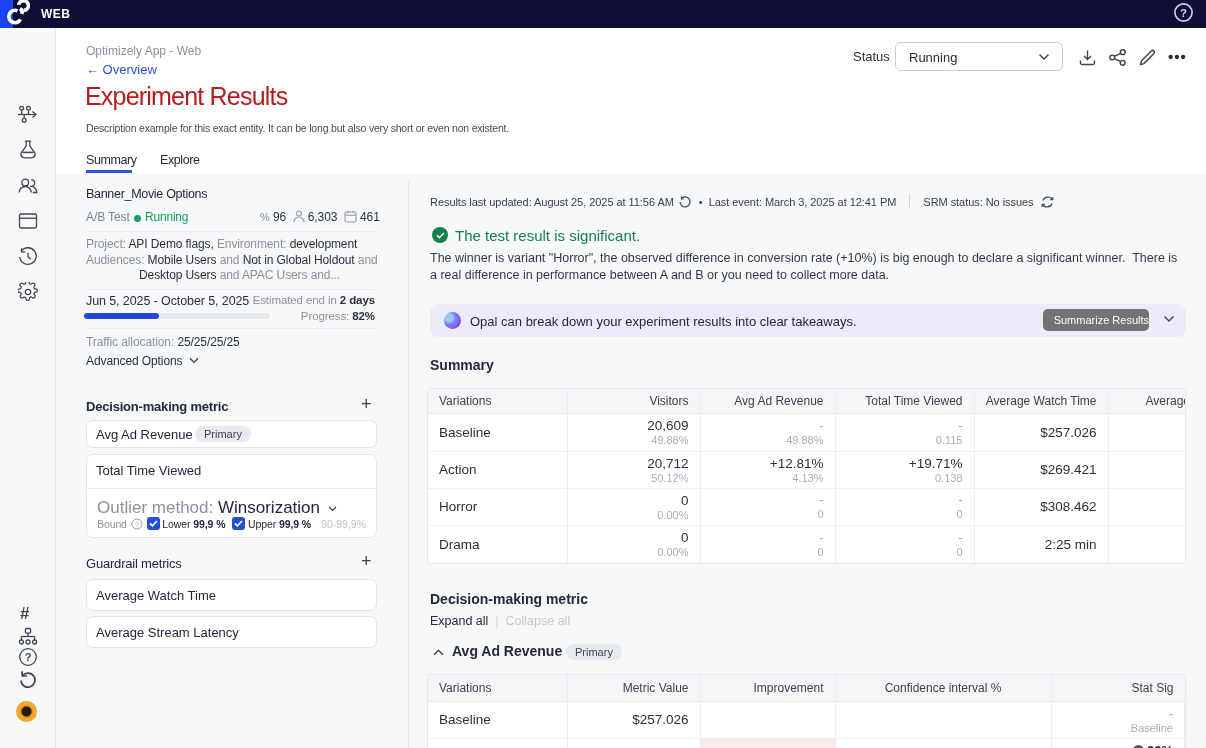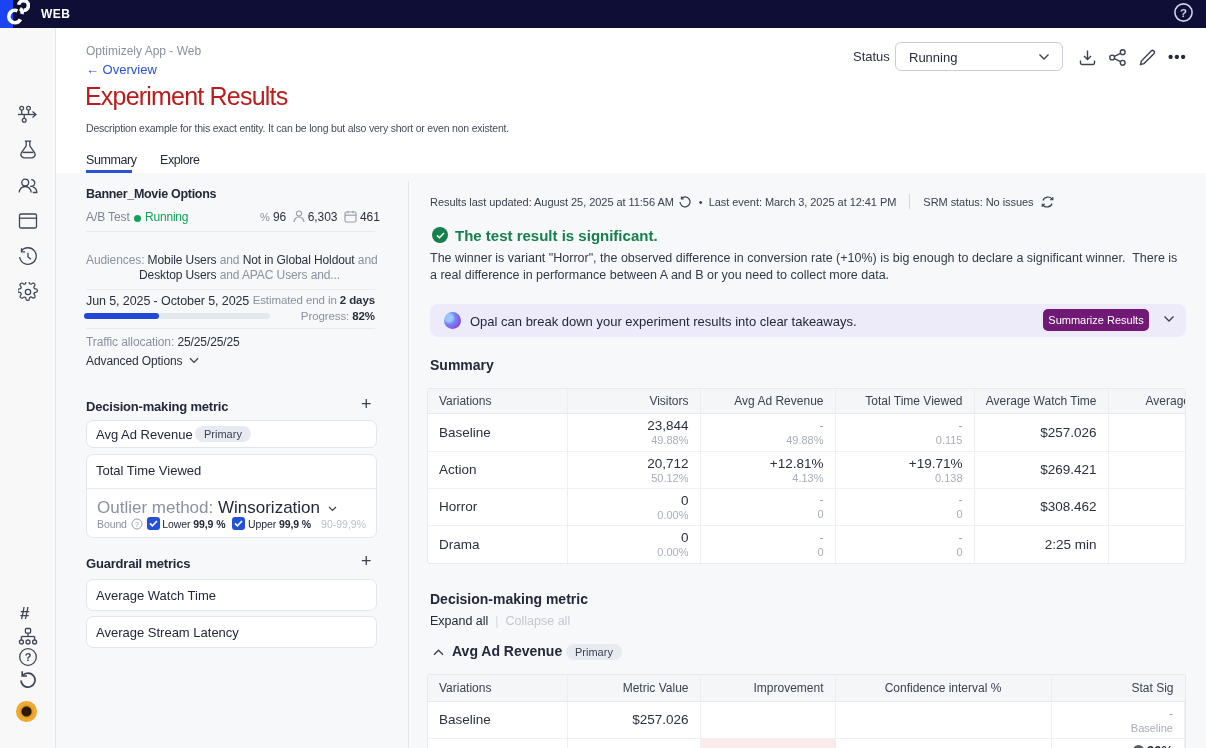--- a/index.html
+++ b/index.html
@@ -150,38 +150,39 @@
   </svg>
   <svg class="hico" style="left:1083px" viewBox="0 0 17 17" fill="none" stroke="#3c4250" stroke-width="1.4">
     <path d="M12.2 2 a1.9 1.9 0 0 1 2.7 2.7 L5 14.6 L1.5 15.5 L2.4 12 Z"></path>
   </svg>
   <div class="abs" style="left:1112px;top:20px;font-size:15px;font-weight:bold;color:#262b3a;letter-spacing:1px">•••</div>
 </div>
 
 <div id="content">
   <div class="vdiv"></div>
 
-  <div class="abs lp" style="left:30px;top:14px;font-weight:bold;font-size:12.5px;color:#23283a;letter-spacing:-0.3px">Banner_Movie Options</div>
+  <div class="abs lp" style="left:30px;top:14px;font-weight:normal;font-size:12.5px;color:#23283a;letter-spacing:-0.3px">Banner_Movie Options</div>
   <div class="abs lp" style="left:30px;top:37px;color:#7f8694">A/B Test</div>
   <div class="abs" style="left:78px;top:42px;width:7px;height:7px;border-radius:50%;background:#12a159"></div>
   <div class="abs lp" style="left:89px;top:37px;color:#12a159;letter-spacing:-0.2px">Running</div>
   <div class="abs lp" style="left:204px;top:37px;color:#2b303e;white-space:nowrap">
     <span class="grey" style="font-size:11px">%</span> 96&nbsp;
     <svg style="display:inline-block;vertical-align:-2px" width="12" height="13" viewBox="0 0 12 13" fill="none" stroke="#9aa0ac" stroke-width="1.2">
         <circle cx="6" cy="3.6" r="2.6"></circle>
         <path d="M1 12 a5 5 0 0 1 10 0"></path>
       </svg> 6,303&nbsp;
     <svg style="display:inline-block;vertical-align:-2px" width="13" height="13" viewBox="0 0 13 13" fill="none" stroke="#9aa0ac" stroke-width="1.2">
         <rect x="1" y="2" width="11" height="10" rx="1.5"></rect>
         <line x1="1" y1="5.2" x2="12" y2="5.2"></line>
         <line x1="4" y1="0.8" x2="4" y2="3.2"></line>
         <line x1="9" y1="0.8" x2="9" y2="3.2"></line>
       </svg> 461
   </div>
   <div class="hline" style="top:58px"></div>
+  <div class="abs lp" style="left:30px;top:64px"><span class="grey">Project:</span> API Demo flags, <span class="grey">Environment:</span> development</div>
   <div class="abs lp" style="left:30px;top:80px;white-space:nowrap"><span class="grey">Audiences:</span> Mobile Users <span class="grey">and</span> Not in Global Holdout <span class="grey">and</span></div>
   <div class="abs lp" style="left:83px;top:95px;white-space:nowrap">Desktop Users <span class="grey">and</span> <span class="grey">APAC Users and...</span></div>
   <div class="hline" style="top:116px"></div>
   <div class="abs lp" style="left:30px;top:121px;font-size:12.5px;white-space:nowrap">Jun 5, 2025 - October 5, 2025</div>
   <div class="abs lp" style="left:30px;top:121px;width:289px;text-align:right;font-size:11.5px"><span class="grey">Estimated end in</span> <b>2 days</b></div>
   <div class="abs lp" style="left:30px;top:137px;width:289px;text-align:right;font-size:11.5px"><span class="grey">Progress:</span> <b>82%</b></div>
   <div class="abs" style="left:28px;top:140px;width:186px;height:6px;border-radius:3px;background:#e4e8ef"></div>
   <div class="abs" style="left:28px;top:140px;width:75px;height:6px;border-radius:3px;background:#2348d8"></div>
   <div class="hline" style="top:155px"></div>
   <div class="abs lp" style="left:30px;top:162px"><span class="grey">Traffic allocation:</span> 25/25/25/25</div>
@@ -214,21 +215,21 @@
             <path d="M1 3.4 L3.4 5.8 L8 1"></path>
           </svg></span>
       Lower <b>99,9</b> <b>%</b>
       <span style="display:inline-block;vertical-align:-2px;width:13px;height:13px;background:#2351d5;border-radius:3px;position:relative;margin-left:4px"><svg style="position:absolute;left:2px;top:3px" width="9" height="7" viewBox="0 0 9 7" fill="none" stroke="#fff" stroke-width="1.6">
             <path d="M1 3.4 L3.4 5.8 L8 1"></path>
           </svg></span>
       Upper <b>99,9</b> <b>%</b>
     </div>
     <div class="abs" style="right:10px;top:63px;font-size:10.5px;color:#bcc1ca">90-99,9%</div>
   </div>
-  <div class="abs lp" style="left:30px;top:383px;font-weight:bold;font-size:13px;color:#23283a;letter-spacing:-0.2px">Guardrail metrics</div>
+  <div class="abs lp" style="left:30px;top:383px;font-weight:normal;font-size:13px;color:#23283a;letter-spacing:-0.2px">Guardrail metrics</div>
   <div class="plus" style="left:305px;top:378px">+</div>
   <div class="card" style="top:406px;height:32px">
     <span class="abs" style="left:9px;top:8px;font-size:13px;color:#23283a">Average Watch Time</span>
   </div>
   <div class="card" style="top:443px;height:32px">
     <span class="abs" style="left:9px;top:8px;font-size:13px;color:#23283a">Average Stream Latency</span>
   </div>
 
   <div class="abs" style="left:374px;top:21px;font-size:11px;color:#3a4150;white-space:nowrap;letter-spacing:-0.05px">Results last updated: August 25, 2025 at 11:56 AM
     <svg style="display:inline-block;vertical-align:-2px;margin:0 2px" width="12" height="12" viewBox="0 0 12 12" fill="none" stroke="#3a4150" stroke-width="1.2">
@@ -241,27 +242,27 @@
     <svg style="display:inline-block;vertical-align:-2px;margin-left:4px" width="13" height="12" viewBox="0 0 13 12" fill="none" stroke="#3a4150" stroke-width="1.2">
         <path d="M2 4.5 A5 4.5 0 0 1 11.4 3.6 M11 7.5 A5 4.5 0 0 1 1.6 8.4"></path>
         <path d="M11.8 1 v2.8 h-2.8" stroke-width="1.1"></path>
         <path d="M1.2 11 V8.2 H4" stroke-width="1.1"></path>
       </svg>
   </div>
   <div class="abs" style="left:376px;top:54px;width:16px;height:16px;border-radius:50%;background:#15804d"></div>
   <svg class="abs" style="left:380px;top:59px" width="9" height="7" viewBox="0 0 9 7" fill="none" stroke="#fff" stroke-width="1.5">
       <path d="M1 3.4 L3.4 5.8 L8 1"></path>
     </svg>
-  <div class="abs" style="left:399px;top:54px;font-size:15px;font-weight:bold;color:#15804d">The test result is significant.</div>
+  <div class="abs" style="left:399px;top:54px;font-size:15px;font-weight:normal;color:#15804d">The test result is significant.</div>
   <div class="abs" style="left:374px;top:77px;font-size:12.5px;line-height:17px;color:#33394a;white-space:nowrap">The winner is variant "Horror", the observed difference in conversion rate (+10%) is big enough to declare a significant winner.&nbsp; There is<br>a real difference in performance between A and B or you need to collect more data.</div>
 
   <div class="abs" style="left:374px;top:131px;width:756px;height:33px;border-radius:8px;background:#edebfa"></div>
   <div class="abs" style="left:388px;top:139px;width:17px;height:17px;border-radius:50%;background:radial-gradient(circle at 30% 35%, #9fc4f8 0 22%, #6f86f2 40%, #8e5cf0 62%, #6d3fd8 80%, #4a2fa8 100%)"></div>
   <div class="abs" style="left:414px;top:141px;font-size:13px;color:#23283a">Opal can break down your experiment results into clear takeaways.</div>
-  <div class="abs" style="left:987px;top:136px;width:106px;height:22px;border-radius:5px;background:#701a75;color:#fff;font-size:11px;text-align:center;line-height:22px">Summarize Results</div>
+  <div class="abs" style="left:987px;top:136px;width:106px;height:22px;border-radius:5px;background:#737373;color:#fff;font-size:11px;text-align:right;line-height:22px">Summarize Results</div>
   <svg class="abs" style="left:1107px;top:142px" width="12" height="8" viewBox="0 0 12 8" fill="none" stroke="#3c4250" stroke-width="1.4">
       <path d="M1.5 1.5 L6 6 L10.5 1.5"></path>
     </svg>
 
   <div class="abs mp-h2" style="left:374px;top:184px">Summary</div>
 
   <div class="abs" style="left:371px;top:215px;width:759px;background:#fff;border:1px solid #e7e9ed;border-radius:3px">
     <table style="width:100%;table-layout:fixed;font-size:12px">
       <colgroup>
           <col style="width:139px">
@@ -276,21 +277,21 @@
         <th style="text-align:left;padding-left:11px;font-weight:normal;border-bottom:1px solid #e7e9ed;border-right:1px solid #eceef2">Variations</th>
         <th style="text-align:right;padding-right:11px;font-weight:normal;border-bottom:1px solid #e7e9ed;border-right:1px solid #eceef2">Visitors</th>
         <th style="text-align:right;padding-right:11px;font-weight:normal;border-bottom:1px solid #e7e9ed;border-right:1px solid #eceef2">Avg Ad Revenue</th>
         <th style="text-align:right;padding-right:11px;font-weight:normal;border-bottom:1px solid #e7e9ed;border-right:1px solid #eceef2">Total Time Viewed</th>
         <th style="text-align:right;padding-right:11px;font-weight:normal;border-bottom:1px solid #e7e9ed;border-right:1px solid #eceef2">Average Watch Time</th>
         <th style="text-align:left;padding-left:37px;font-weight:normal;border-bottom:1px solid #e7e9ed;white-space:nowrap;overflow:hidden">Average Stream Latency</th>
       </tr>
       <tr style="height:38px">
             <td class="c1">Baseline</td>
             <td class="c2">
-              <div class="v1">23,844</div>
+              <div class="v1">20,609</div>
               <div class="v2">49.88%</div>
             </td>
             <td class="c2">
               <div class="v1g">-</div>
               <div class="v2">49.88%</div>
             </td>
             <td class="c2">
               <div class="v1g">-</div>
               <div class="v2">0.115</div>
             </td>

